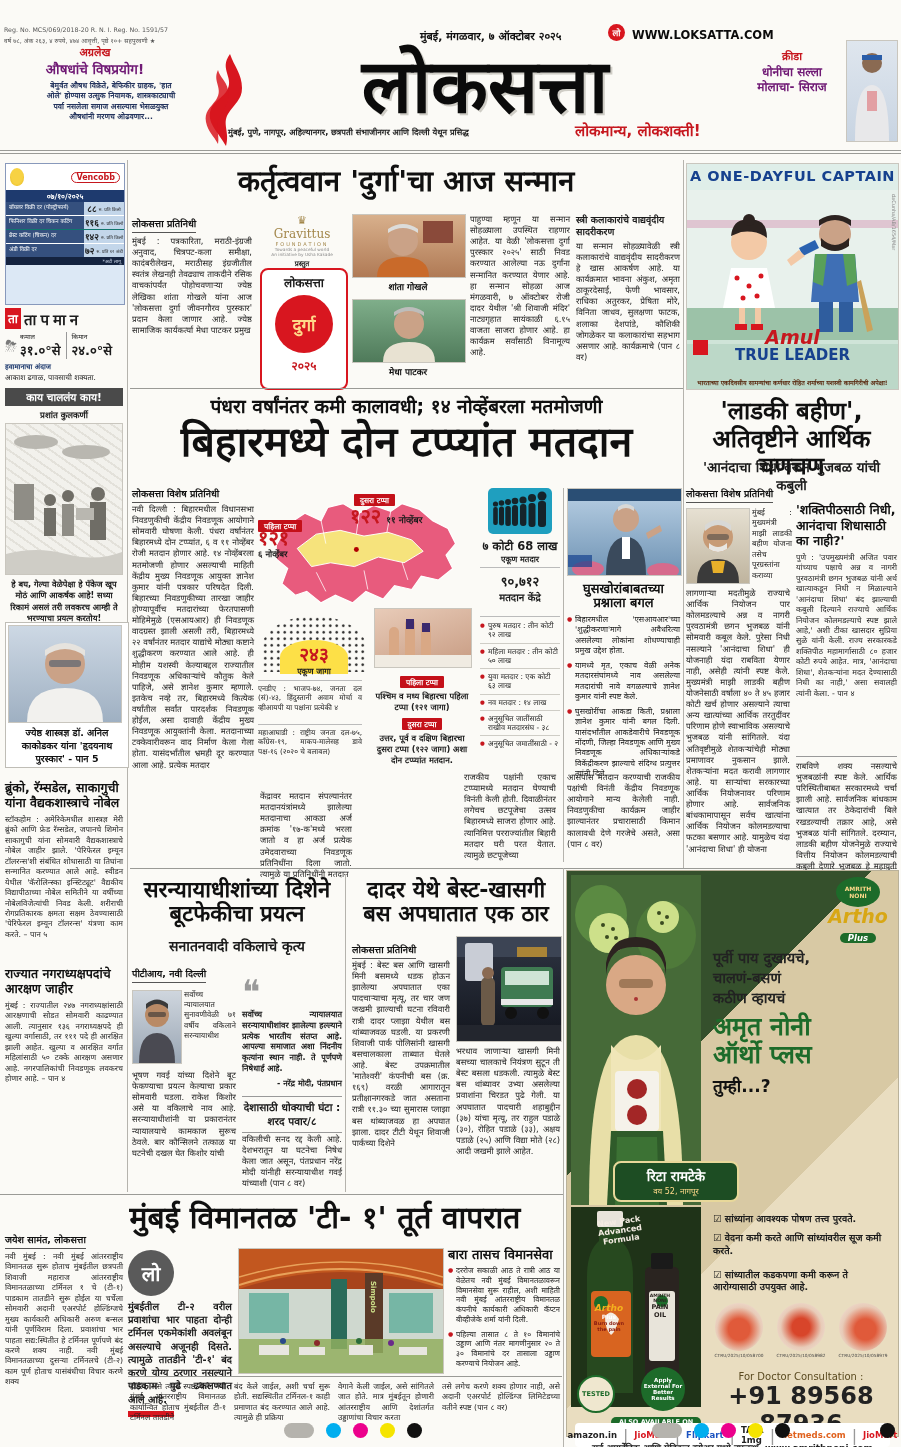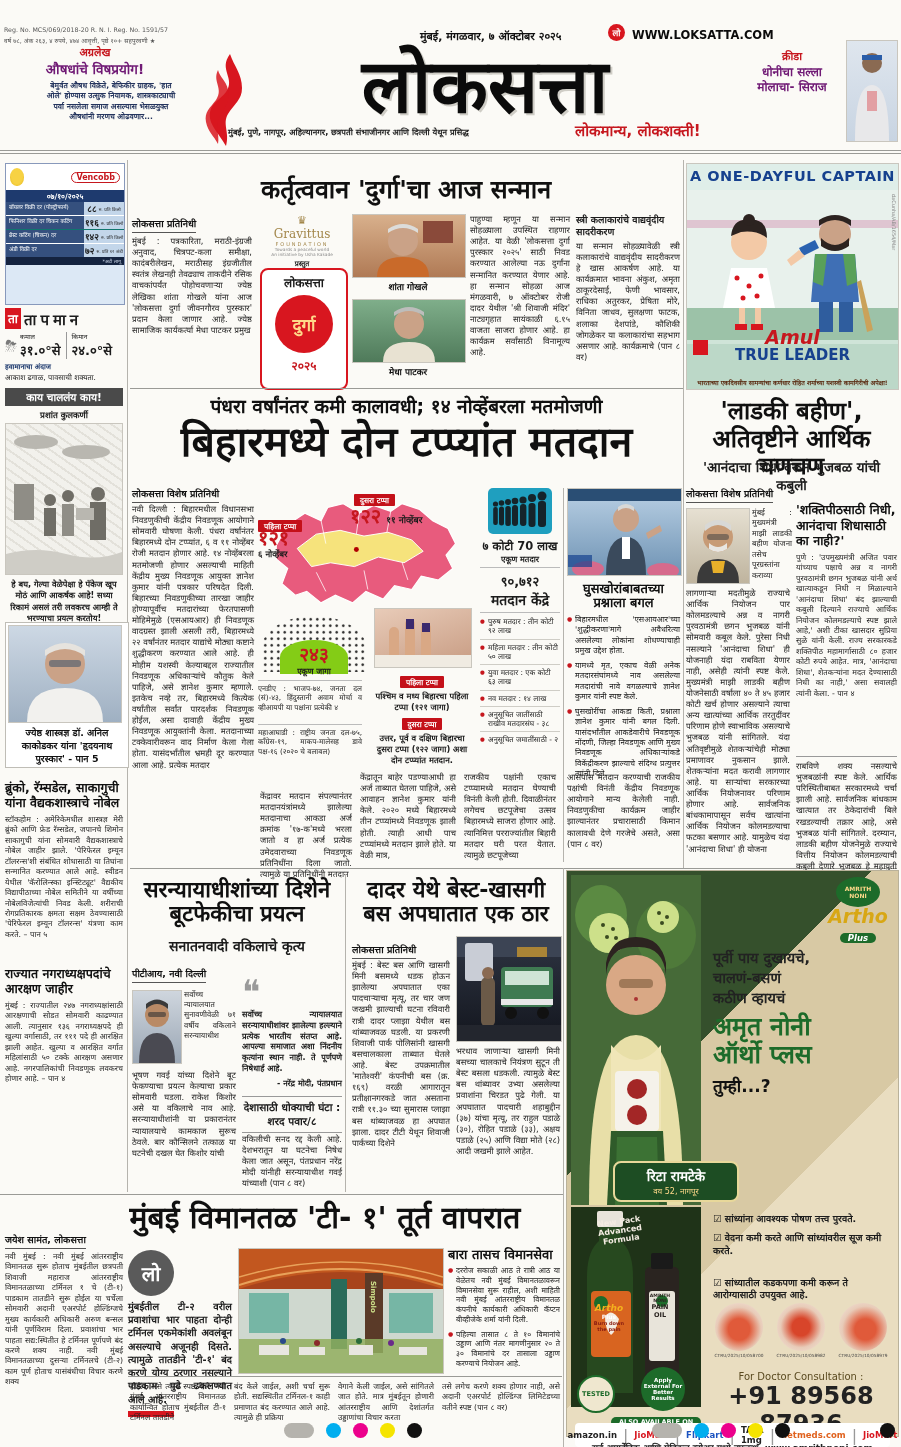--- a/index.html
+++ b/index.html
@@ -175,21 +175,21 @@
   <div class="abs" style="left:5px;top:780px;width:118px;">
     <div class="hl" style="font-size:12.5px;line-height:1.2;">ब्रुंको, रॅम्सडेल, साकागुची यांना वैद्यकशास्त्राचे नोबेल</div>
     <div class="body-t" style="margin-top:5px;font-size:7.8px;">स्टॉकहोम : अमेरिकेमधील शास्त्रज्ञ मेरी ब्रुंको आणि फ्रेड रॅम्सडेल, जपानचे शिमोन साकागुची यांना सोमवारी वैद्यकशास्त्राचे नोबेल जाहीर झाले. 'पेरिफेरल इम्यून टॉलरन्स'शी संबंधित शोधासाठी या तिघांना सन्मानित करण्यात आले आहे. स्वीडन येथील 'कॅरोलिन्स्का इन्स्टिट्यूट' वैद्यकीय विद्यापीठाच्या नोबेल समितीने या वर्षीच्या नोबेलविजेत्यांची निवड केली. शरीराची रोगप्रतिकारक क्षमता सक्षम ठेवण्यासाठी 'पेरिफेरल इम्यून टॉलरन्स' यंत्रणा काम करते. – पान ५</div>
   </div>
 
   <div class="abs" style="left:5px;top:966px;width:118px;">
     <div class="hl" style="font-size:12.5px;line-height:1.2;">राज्यात नगराध्यक्षपदांचे आरक्षण जाहीर</div>
     <div class="body-t" style="margin-top:5px;font-size:7.8px;">मुंबई : राज्यातील २४७ नगराध्यक्षांसाठी आरक्षणाची सोडत सोमवारी काढण्यात आली. त्यानुसार १३६ नगराध्यक्षपदे ही खुल्या वर्गासाठी, तर १११ पदे ही आरक्षित झाली आहेत. खुल्या व आरक्षित वर्गात महिलांसाठी ५० टक्के आरक्षण असणार आहे. नगरपालिकांची निवडणूक लवकरच होणार आहे. – पान ४</div>
   </div>
 
-  <div class="abs hl c" style="left:132px;top:176px;width:548px;font-size:25px;">कर्तृत्ववान 'दुर्गा'चा आज सन्मान</div>
+  <div class="abs hl c" style="left:132px;top:166px;width:548px;font-size:29px;">कर्तृत्ववान 'दुर्गा'चा आज सन्मान</div>
   <div class="abs" style="left:132px;top:212px;"><span class="byline">लोकसत्ता प्रतिनिधी</span></div>
   <div class="abs body-t" style="left:132px;top:236px;width:120px;height:150px;">मुंबई : पत्रकारिता, मराठी-इंग्रजी अनुवाद, चित्रपट-कला समीक्षा, कादंबरीलेखन, मराठीसह इंग्रजीतील स्वतंत्र लेखनही तेवढ्याच ताकदीने रसिक वाचकांपर्यंत पोहोचवणाऱ्या ज्येष्ठ लेखिका शांता गोखले यांना आज 'लोकसत्ता दुर्गा जीवनगौरव पुरस्कार' प्रदान केला जाणार आहे. ज्येष्ठ सामाजिक कार्यकर्त्या मेधा पाटकर प्रमुख</div>
 
   <div class="abs c" style="left:258px;top:214px;width:88px;">
     <div style="color:#a3874b;font-size:11px;">♛</div>
     <div style="font-family:'DejaVu Serif','Liberation Serif',serif;color:#a3874b;font-size:12px;">Gravittus</div>
     <div style="color:#a3874b;font-size:5px;letter-spacing:2px;">FOUNDATION</div>
     <div style="color:#8a8a8a;font-size:4.3px;">Towards a peaceful world</div>
     <div style="color:#8a8a8a;font-size:4.3px;">An initiative by Usha Kakade</div>
     <div class="b" style="font-size:7px;margin-top:2px;">प्रस्तुत</div>
@@ -291,21 +291,21 @@
       <span class="b red" style="font-size:20px;">१२२</span>
       <span class="b" style="font-size:9px;">११ नोव्हेंबर</span>
     </div>
     <div class="abs" style="left:0;top:26px;"><span class="chip">पहिला टप्पा</span></div>
     <div class="abs" style="left:0;top:40px;width:44px;">
       <div class="b red" style="font-size:20px;line-height:1;">१२१</div>
       <div class="b" style="font-size:8.5px;">६ नोव्हेंबर</div>
     </div>
 
     <div class="abs seats" style="left:4px;top:128px;width:104px;height:56px;"></div>
-    <div class="abs c" style="left:22px;top:152px;width:68px;height:34px;background:#84cc16;border-radius:68px 68px 0 0/34px 34px 0 0;">
+    <div class="abs c" style="left:22px;top:152px;width:68px;height:34px;background:#fde047;border-radius:68px 68px 0 0/34px 34px 0 0;">
       <div class="b red" style="font-size:19px;line-height:1.1;margin-top:4px;">२४३</div>
       <div class="b" style="font-size:8px;">एकूण जागा</div>
     </div>
 
     <div class="abs" style="left:0;top:192px;width:104px;border-top:1px solid #bbb;padding-top:3px;font-size:7.3px;line-height:1.3;text-align:justify;">एनडीए : भाजप-७४, जनता दल (सं)-४३, हिंदुस्तानी अवाम मोर्चा व व्हीआयपी या पक्षांना प्रत्येकी ४</div>
     <div class="abs" style="left:0;top:236px;width:104px;border-top:1px solid #bbb;padding-top:3px;font-size:7.3px;line-height:1.3;text-align:justify;">महाआघाडी : राष्ट्रीय जनता दल-७५, काँग्रेस-१९, माकप-मालेसह डावे पक्ष-१६ (२०२० चे बलाबल)</div>
 
     <div class="abs ph" style="left:116px;top:120px;width:96px;height:58px;background:linear-gradient(160deg,#e8cbb8,#c79b82);">
       <svg viewBox="0 0 96 58">
           <rect x="14" y="18" width="10" height="34" rx="5" fill="#d9a885"></rect>
@@ -339,24 +339,24 @@
               <rect x="24" y="17" width="6" height="21" rx="3"></rect>
               <circle cx="20" cy="14" r="3"></circle>
               <rect x="17.3" y="18" width="5.5" height="20" rx="2.5"></rect>
               <circle cx="13.5" cy="15" r="2.8"></circle>
               <rect x="11" y="18.5" width="5" height="19" rx="2.5"></rect>
               <circle cx="7.5" cy="16" r="2.6"></circle>
               <rect x="5.2" y="19" width="4.6" height="18" rx="2"></rect>
             </g>
           </svg>
       </div>
-      <div class="c b" style="font-size:11.5px;margin-top:4px;">७ कोटी 70 लाख</div>
+      <div class="c b" style="font-size:11.5px;margin-top:4px;">७ कोटी 68 लाख</div>
       <div class="c b" style="font-size:8px;border-bottom:1px solid #bbb;padding-bottom:3px;">एकूण मतदार</div>
       <div class="c b" style="font-size:13px;margin-top:4px;">९०,७१२</div>
-      <div class="c b" style="font-size:14px;border-bottom:1px solid #bbb;padding-bottom:3px;margin-bottom:4px;">मतदान केंद्रे</div>
+      <div class="c b" style="font-size:10px;border-bottom:1px solid #bbb;padding-bottom:12px;margin-bottom:4px;">मतदान केंद्रे</div>
       <div class="stat">पुरुष मतदार : तीन कोटी ९२ लाख</div>
       <div class="stat">महिला मतदार : तीन कोटी ५० लाख</div>
       <div class="stat">युवा मतदार : एक कोटी ६३ लाख</div>
       <div class="stat">नव मतदार : १४ लाख</div>
       <div class="stat">अनुसूचित जातींसाठी राखीव मतदारसंघ - ३८</div>
       <div class="stat" style="border-bottom:none;">अनुसूचित जमातींसाठी - २</div>
     </div>
   </div>
 
   <div class="abs rule-v" style="left:563px;top:488px;height:374px;"></div>
@@ -374,21 +374,20 @@
           <rect x="0" y="66" width="24" height="12" fill="#16418e" opacity="0.7"></rect>
         </svg>
     </div>
     <div class="c hl" style="font-size:13px;margin:6px 0 5px;">घुसखोरांबाबतच्या प्रश्नाला बगल</div>
     <div class="bul">बिहारमधील 'एसआयआर'च्या 'शुद्धीकरणा'मागे अवैधरित्या असलेल्या लोकांना शोधण्याचाही प्रमुख उद्देश होता.</div>
     <div class="bul">यामध्ये मृत, एकाच वेळी अनेक मतदारसंघांमध्ये नाव असलेल्या मतदारांची नावे वगळल्याचे ज्ञानेश कुमार यांनी स्पष्ट केले.</div>
     <div class="bul">घुसखोरींचा आकडा किती, प्रश्नाला ज्ञानेश कुमार यांनी बगल दिली. यासंदर्भांतील आकडेवारीचे निवडणूक नोंदणी, जिल्हा निवडणूक आणि मुख्य निवडणूक अधिकाऱ्यांकडे विकेंद्रीकरण झाल्याचे संदिग्ध प्रत्युत्तर त्यांनी दिले.</div>
   </div>
 
   <div class="abs body-t" style="left:260px;top:744px;width:92px;height:90px;margin-top:47px;">केंद्रावर मतदान संपल्यानंतर मतदानयंत्रांमध्ये झालेल्या मतदानाचा आकडा अर्ज क्रमांक '१७-क'मध्ये भरला जातो व हा अर्ज प्रत्येक उमेदवाराच्या निवडणूक प्रतिनिधींना दिला जातो. त्यामुळे या प्रतिनिधींनी मतदान</div>
-  <div class="abs body-t" style="left:360px;top:772px;width:96px;height:90px;">केंद्रातून बाहेर पडण्याआधी हा अर्ज ताब्यात घेतला पाहिजे, असे आवाहन ज्ञानेश कुमार यांनी केले. २०२० मध्ये बिहारमध्ये तीन टप्प्यांमध्ये निवडणूक झाली होती. त्याही आधी पाच टप्प्यांमध्ये मतदान झाले होते. या वेळी मात्र,</div>
   <div class="abs body-t" style="left:464px;top:772px;width:92px;height:90px;">राजकीय पक्षांनी एकाच टप्प्यामध्ये मतदान घेण्याची विनंती केली होती. दिवाळीनंतर लगेचच छटपूजेचा उत्सव बिहारमध्ये साजरा होणार आहे. त्यानिमित्त परराज्यांतील बिहारी मतदार घरी परत येतात. त्यामुळे छटपूजेच्या</div>
   <div class="abs body-t" style="left:567px;top:772px;width:113px;height:90px;">आसपास मतदान करण्याची राजकीय पक्षांची विनंती केंद्रीय निवडणूक आयोगाने मान्य केलेली नाही. निवडणुकीचा कार्यक्रम जाहीर झाल्यानंतर प्रचारासाठी किमान कालावधी देणे गरजेचे असते, असा (पान ८ वर)</div>
   <div class="abs rule-h" style="left:130px;top:868px;width:767px;"></div>
 
   <div class="abs hl c" style="left:686px;top:398px;width:211px;font-size:24px;line-height:1.15;">'लाडकी बहीण', अतिवृष्टीने आर्थिक चणचण</div>
   <div class="abs b c" style="left:686px;top:458px;width:211px;font-size:13.5px;">'आनंदाचा शिधा'वरून भुजबळ यांची कबुली</div>
   <div class="abs" style="left:686px;top:482px;"><span class="byline">लोकसत्ता विशेष प्रतिनिधी</span></div>
   <div class="abs ph" style="left:686px;top:508px;width:62px;height:74px;background:linear-gradient(180deg,#e6e0d2,#bfb49e);">
     <svg viewBox="0 0 62 74">
         <circle cx="31" cy="28" r="15" fill="#c79b76"></circle>
@@ -493,21 +492,21 @@
       <div class="b" style="font-size:14.5px;color:#222;">पूर्वी पाय दुखायचे,</div>
       <div class="b" style="font-size:14.5px;color:#222;">चालणं-बसणं</div>
       <div class="b" style="font-size:14.5px;color:#222;">कठीण व्हायचं</div>
       <div style="font-size:25px;font-weight:900;color:#1d6b2a;margin-top:6px;line-height:1.1;">अमृत नोनी</div>
       <div style="font-size:25px;font-weight:900;color:#1d6b2a;line-height:1.1;">ऑर्थो प्लस</div>
       <div class="b" style="font-size:17px;color:#111;margin-top:6px;">तुम्ही...?</div>
     </div>
 
     <div class="abs" style="left:146px;top:342px;width:176px;">
       <div style="font-size:9.5px;font-weight:bold;line-height:1.3;margin-bottom:7px;">☑ <span>सांध्यांना आवश्यक पोषण तत्त्व पुरवते.</span></div>
-      <div style="font-size:9.5px;font-weight:bold;line-height:1.3;margin-bottom:20px;">☑ <span>वेदना कमी करते आणि सांध्यांवरील सूज कमी करते.</span></div>
+      <div style="font-size:9.5px;font-weight:bold;line-height:1.3;margin-bottom:12px;">☑ <span>वेदना कमी करते आणि सांध्यांवरील सूज कमी करते.</span></div>
       <div style="font-size:9.5px;font-weight:bold;line-height:1.3;">☑ <span>सांध्यातील कडकपणा कमी करून ते आरोग्यासाठी उपयुक्त आहे.</span></div>
     </div>
 
     <div class="abs" style="left:146px;top:432px;width:176px;display:flex;justify-content:space-between;">
       <div style="width:52px;text-align:center;">
         <div style="width:48px;height:48px;border-radius:50%;background:radial-gradient(circle at 50% 55%,#e05a3a 0 30%,#e8cbb8 62%,#f4ece2);margin:0 auto;"></div>
         <div style="font-size:4.3px;color:#444;margin-top:2px;">CTRU/2025/10/058700</div>
       </div>
       <div style="width:52px;text-align:center;">
         <div style="width:48px;height:48px;border-radius:50%;background:radial-gradient(circle at 50% 50%,#d8452a 0 26%,#e8cbb8 60%,#f4ece2);margin:0 auto;"></div>

